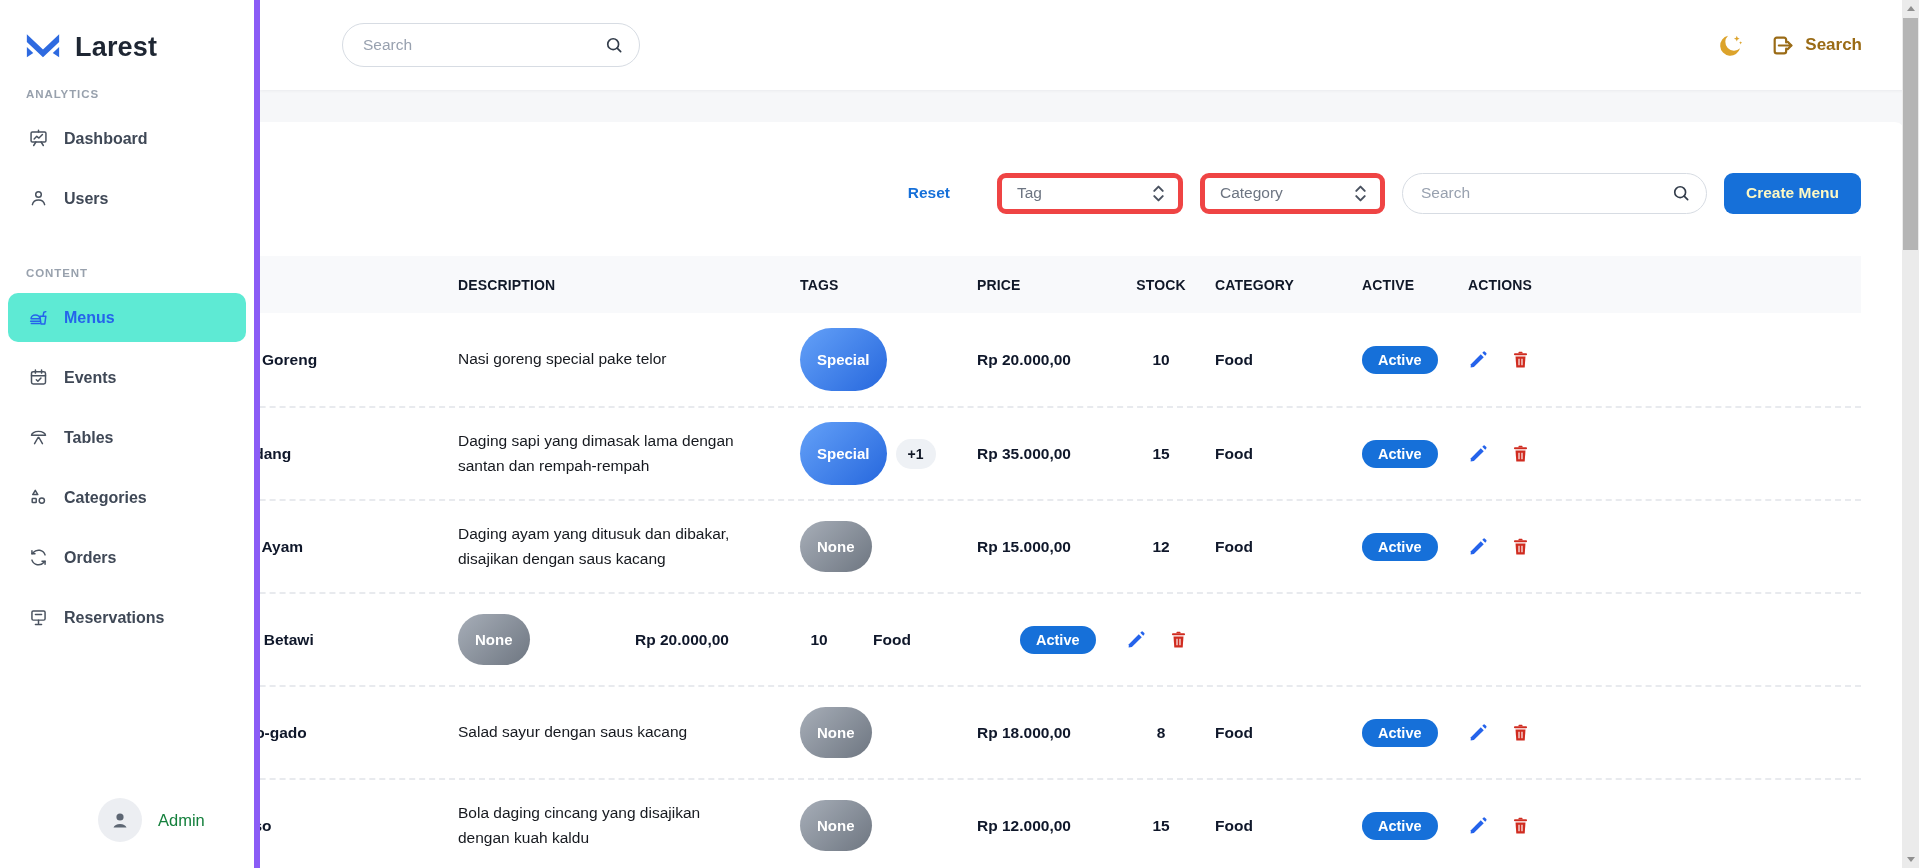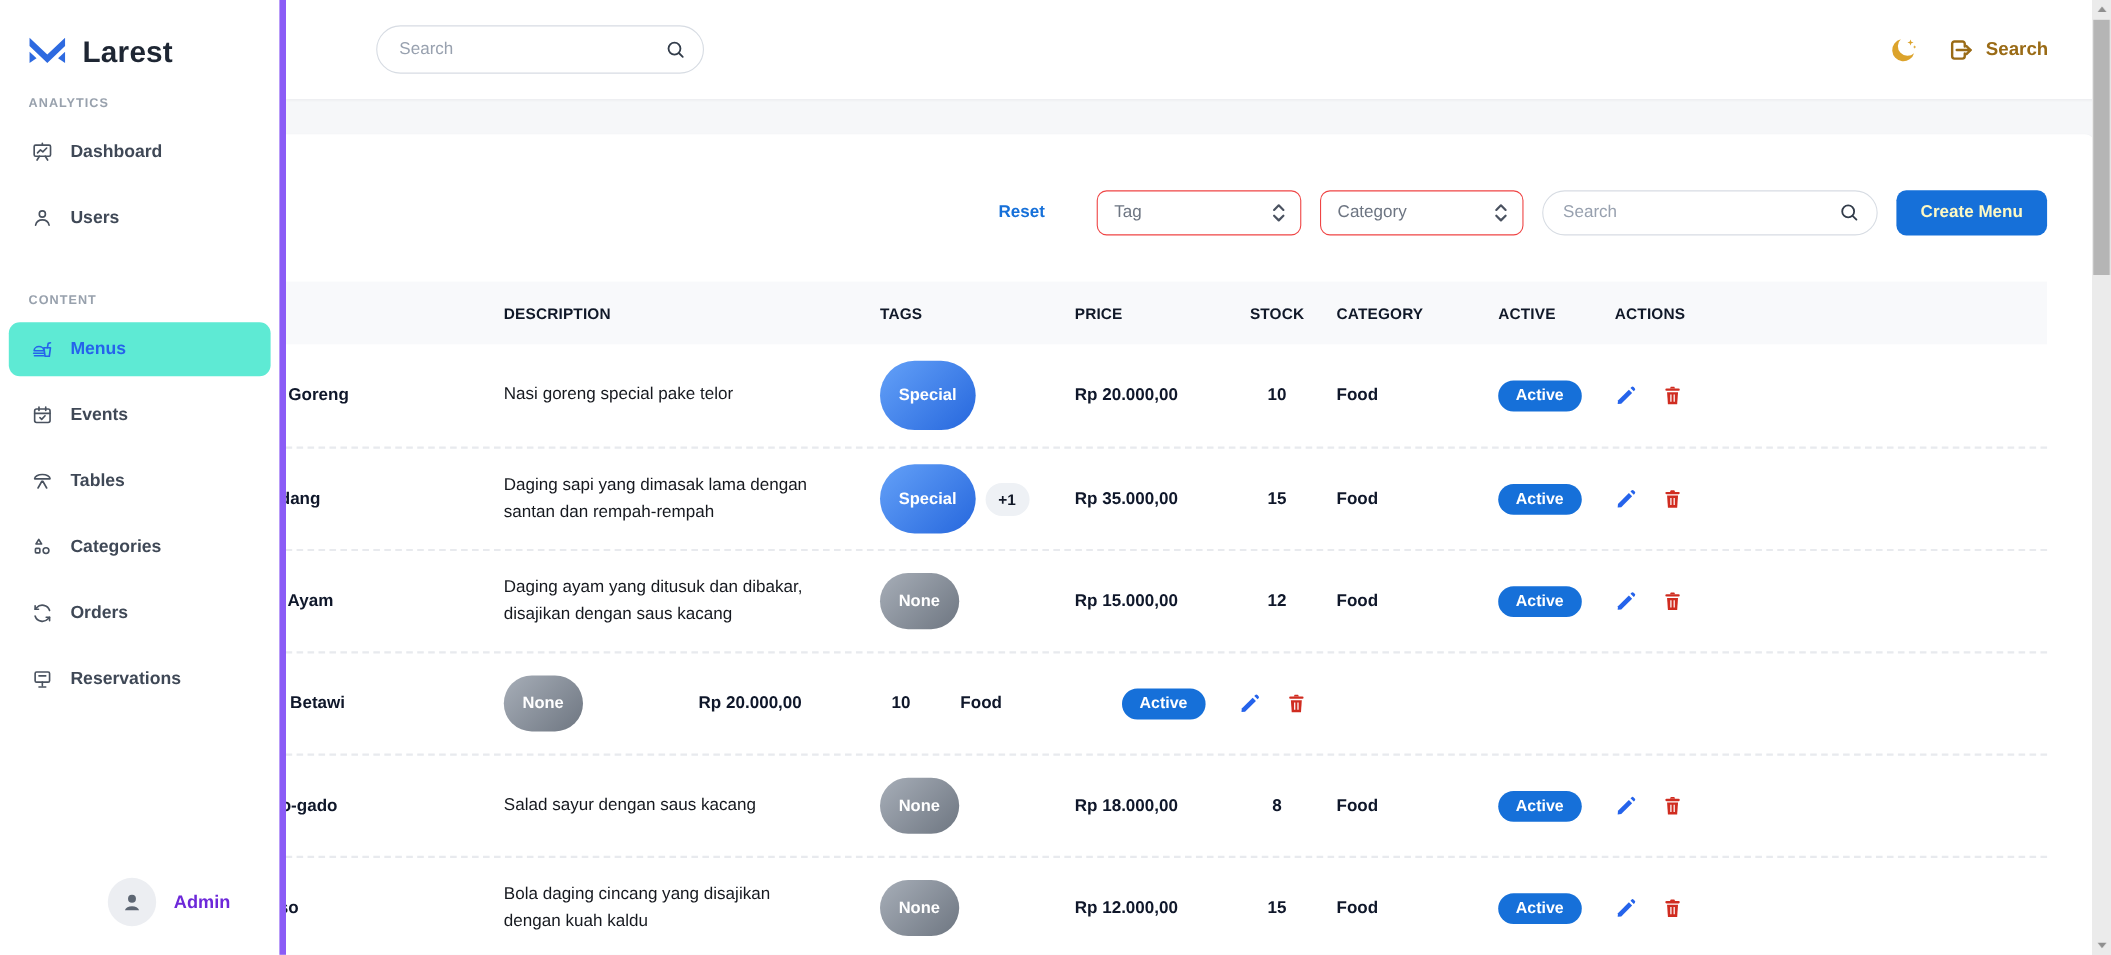--- a/index.html
+++ b/index.html
@@ -27,21 +27,21 @@
     height: 49px; margin: 0 8px 11px 8px; padding-left: 20px;
     border-radius: 10px; cursor: pointer; color: #3f4856;
   }
   .nav-item .nav-label { font-size: 16px; font-weight: 600; }
   .nav-item svg { width: 21px; height: 21px; stroke: #49525f; fill: none; stroke-width: 1.7; stroke-linecap: round; stroke-linejoin: round; }
   .nav-item.active { background: #5eead4; color: #2563eb; }
   .nav-item.active svg { stroke: #2563eb; }
   .sidebar-user { position: absolute; left: 98px; bottom: 26px; display: flex; align-items: center; gap: 16px; }
   .avatar { width: 44px; height: 44px; border-radius: 50%; background: #eceef2; display: flex; align-items: center; justify-content: center; }
   .avatar svg { width: 24px; height: 24px; fill: #5d6673; }
-  .user-name { font-size: 16.5px; font-weight: 700; color: #6d28d9; }
+  .user-name { font-size: 16.5px; font-weight: 400; color: #15803d; }
   
   .topbar {
     margin-left: 260px; height: 90px; background: #ffffff;
     display: flex; align-items: center; justify-content: space-between;
     padding: 0 57px 0 82px; box-shadow: 0 1px 3px rgba(16,24,40,.05);
   }
   .search-pill { position: relative; }
   .search-pill input {
     border: 1px solid #d7dce3; border-radius: 22px; outline: none;
     font-family: inherit; font-size: 15.5px; color: #374151; background: #fff;
@@ -60,21 +60,21 @@
     padding: 38px 44px; box-shadow: 0 1px 2px rgba(16,24,40,.06);
     height: 900px;
   }
   .card-head { display: flex; align-items: center; }
   .head-titles { height: 66px; }
   .page-title { font-size: 22px; font-weight: 700; color: #0f172a; }
   .page-subtitle { font-size: 16px; font-weight: 700; color: #0f172a; margin-top: 9px; }
   .filters { display: flex; align-items: center; gap: 17px; margin-left: auto; }
   .reset-link { background:none; border:none; font-family: inherit; color: #1670d9; font-size: 15.5px; font-weight: 600; cursor: pointer; margin-right: 30px; }
   .select-box {
-    width: 186px; height: 41px; border: 1px solid #ef4444; border-radius: 9px;
+    width: 186px; height: 41px; border: 5px solid #ef4444; border-radius: 9px;
     display: flex; align-items: center; justify-content: space-between;
     padding: 0 13px 0 15px; cursor: pointer; background: #fff;
   }
   .select-box .sel-text { font-size: 15.5px; color: #6d7582; }
   .select-box svg { width: 13px; height: 19px; stroke: #4a5260; stroke-width: 1.9; fill: none; stroke-linecap: round; stroke-linejoin: round; }
   .filters .search-pill input { width: 305px; height: 41px; border-radius: 21px; padding: 0 46px 0 18px; }
   .create-btn {
     height: 41px; padding: 0 22px; border: none; border-radius: 9px;
     background: #1670d9; color: #fef9c3; font-family: inherit; font-size: 15.5px; font-weight: 700; cursor: pointer;
   }

